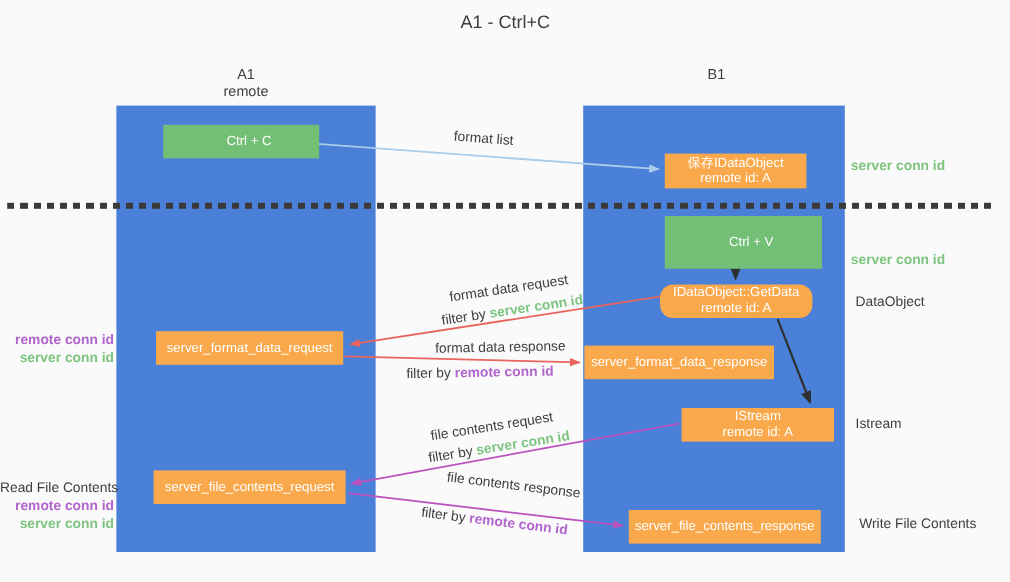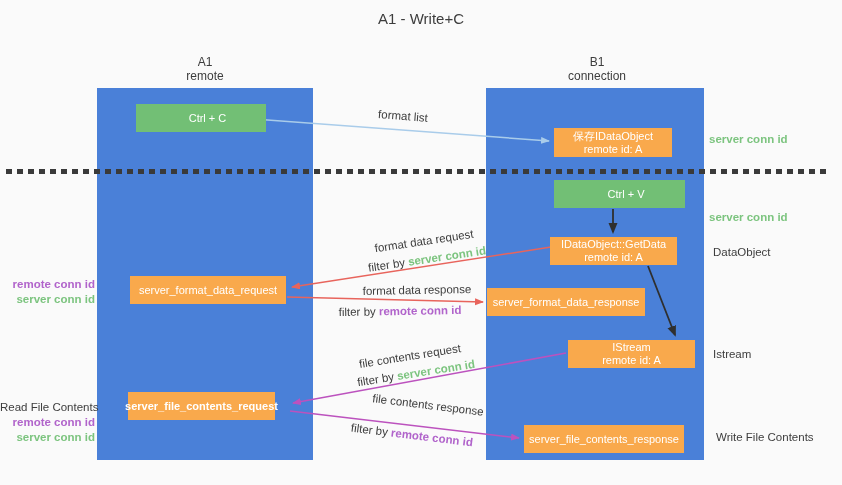--- a/index.html
+++ b/index.html
@@ -31,30 +31,29 @@
   .purple-t{color:#b164cb;font-weight:bold;}
   .side-stack{position:absolute;z-index:5;text-align:right;font-size:11.5px;line-height:15px;white-space:nowrap;}
   .plain{color:#3d3d3d;font-weight:normal;}
 </style>
 </head>
 <body>
 
 <div class="canvas">
 
   <div class="title">
-    <div>A1 - Write+C</div>
+    <div>A1 - Ctrl+C</div>
   </div>
 
   <div class="lane-header" style="left:125px;">
     <div>A1</div>
     <div>remote</div>
   </div>
   <div class="lane-header" style="left:517px;text-align:center;">
     <div>B1</div>
-    <div>connection</div>
   </div>
 
   <div class="lane lane-left"></div>
   <div class="lane lane-right"></div>
 
   <div class="divider"></div>
 
   <svg class="arrows" width="842" height="485">
     <defs>
       <marker id="m-blue" markerWidth="9" markerHeight="8" refX="8" refY="3.5" orient="auto" markerUnits="userSpaceOnUse">
@@ -81,43 +80,43 @@
 
   <div class="node green" style="left:136px;top:104px;width:117px;height:28px;">
     <span>Ctrl + C</span>
   </div>
 
   <div class="node orange" style="left:554px;top:128px;width:118px;height:29px;">
     <span>保存IDataObject</span>
     <span>remote id: A</span>
   </div>
 
-  <div class="node green" style="left:554px;top:180px;width:118px;height:28px;">
+  <div class="node green" style="left:554px;top:180px;width:118px;height:44px;">
     <span>Ctrl + V</span>
   </div>
 
-  <div class="node orange" style="left:550px;top:237px;width:127px;height:28px;">
+  <div class="node orange" style="left:550px;top:237px;width:127px;height:28px;border-radius:11px;">
     <span>IDataObject::GetData</span>
     <span>remote id: A</span>
   </div>
 
   <div class="node orange" style="left:130px;top:276px;width:156px;height:28px;">
     <span>server_format_data_request</span>
   </div>
 
   <div class="node orange" style="left:487px;top:288px;width:158px;height:28px;">
     <span>server_format_data_response</span>
   </div>
 
   <div class="node orange" style="left:568px;top:340px;width:127px;height:28px;">
     <span>IStream</span>
     <span>remote id: A</span>
   </div>
 
-  <div class="node orange" style="left:128px;top:392px;width:147px;height:28px;font-weight:bold;">
+  <div class="node orange" style="left:128px;top:392px;width:160px;height:28px;">
     <span>server_file_contents_request</span>
   </div>
 
   <div class="node orange" style="left:524px;top:425px;width:160px;height:28px;">
     <span>server_file_contents_response</span>
   </div>
 
   <div class="lbl rot" style="left:403px;top:116px;transform:translate(-50%,-50%) rotate(4.5deg);">format list</div>
 
   <div class="lbl rot" style="left:424px;top:241px;transform:translate(-50%,-50%) rotate(-8.5deg);">format data request</div>

